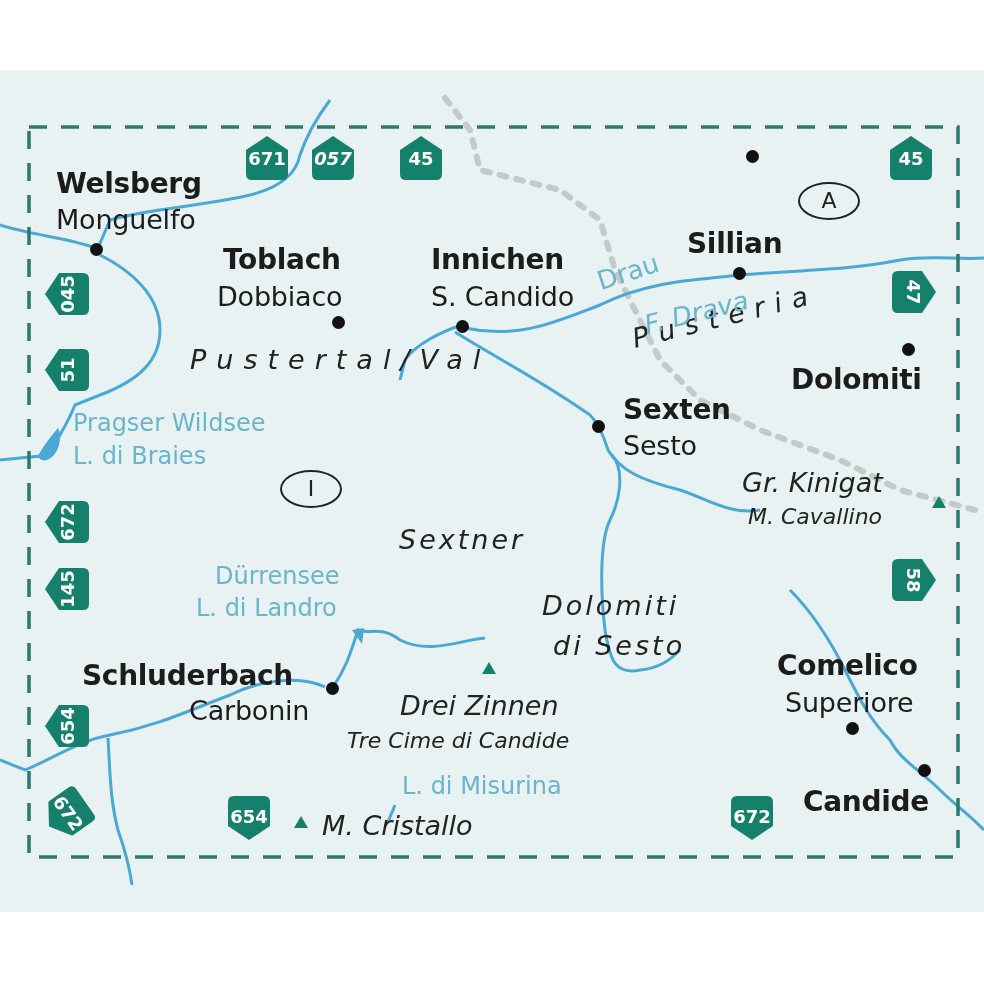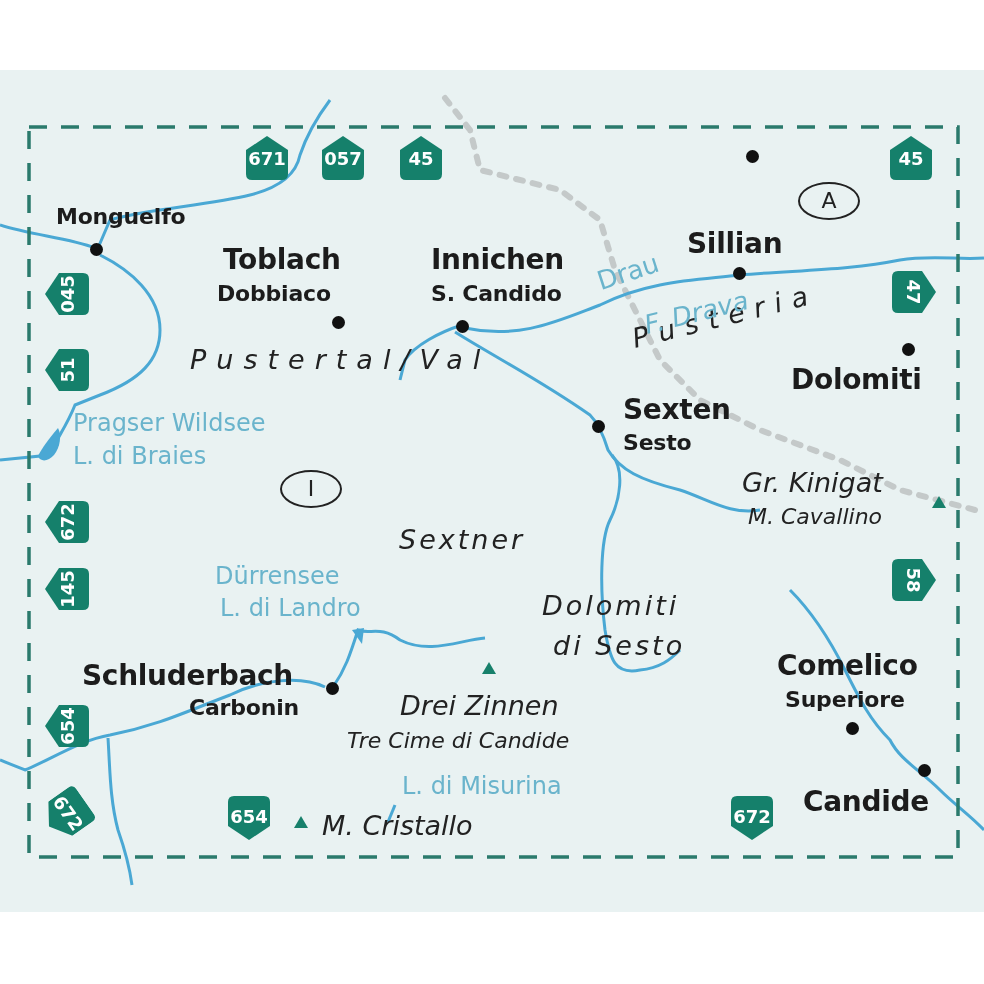--- a/index.html
+++ b/index.html
@@ -1,21 +1,21 @@
 <!DOCTYPE html>
 <html><head>
 <meta charset="utf-8">
 <style>
   html, body { margin:0; padding:0; background:#ffffff; }
   body { width:984px; height:984px; position:relative; overflow:hidden; font-family:"DejaVu Sans", sans-serif; }
   #map { position:absolute; left:0; top:70px; width:984px; height:842px; background:#e9f2f2; overflow:hidden; }
   #map svg.layer { position:absolute; left:0; top:0; width:984px; height:842px; }
   .lbl { position:absolute; white-space:nowrap; color:#1c1c1c; line-height:1; }
   .town { font-size:28px; font-weight:bold; letter-spacing:-0.3px; }
-  .town-sub { font-size:22px; font-weight:bold; letter-spacing:-0.2px; }
+  .town-sub { font-size:27px; font-weight:normal; letter-spacing:-0.2px; }
   .region { font-style:italic; font-size:27px; letter-spacing:3px; color:#222; }
   .wide { letter-spacing:10px; }
   .peak { font-style:italic; font-size:27px; color:#222; }
   .peak-sub { font-style:italic; font-size:22px; color:#222; }
   .lake { color:#6ab4cc; font-size:24px; }
   .river { color:#6ab4cc; font-size:26px; }
   .badge { position:absolute; width:42px; height:44px; }
   .badge svg { position:absolute; left:0; top:0; width:42px; height:44px; }
   .badge span { position:absolute; left:0; top:14px; width:42px; text-align:center; color:#fff; font-size:18px; font-weight:bold; line-height:1; }
   .ctry { position:absolute; width:58px; height:34px; border:2px solid #222; border-radius:50%; text-align:center; line-height:34px; font-size:22px; color:#222; }
@@ -70,20 +70,21 @@
   <div class="dot" style="left:902px;top:273px;"></div>
   <div class="dot" style="left:592px;top:350px;"></div>
   <div class="dot" style="left:326px;top:612px;"></div>
   <div class="dot" style="left:846px;top:652px;"></div>
   <div class="dot" style="left:918px;top:694px;"></div>
 
   <div class="tri" style="left:932px;top:426px;"></div>
   <div class="tri" style="left:482px;top:592px;"></div>
   <div class="tri" style="left:294px;top:746px;"></div>
 
+  <div class="lbl town" style="left:56px;top:100px;">Welsberg</div>
   <div class="lbl town-sub" style="left:56px;top:136px;">Monguelfo</div>
 
   <div class="lbl town" style="left:223px;top:176px;">Toblach</div>
   <div class="lbl town-sub" style="left:217px;top:213px;">Dobbiaco</div>
 
   <div class="lbl town" style="left:431px;top:176px;">Innichen</div>
   <div class="lbl town-sub" style="left:431px;top:213px;">S. Candido</div>
 
 
   <div class="lbl town" style="left:687px;top:160px;">Sillian</div>
@@ -117,31 +118,31 @@
 
   <div class="lbl peak" style="left:322px;top:742px;">M. Cristallo</div>
 
   <div class="lbl river" style="left:602px;top:198px;transform:rotate(-18deg);transform-origin:left bottom;">Drau</div>
   <div class="lbl river" style="left:648px;top:242px;font-style:italic;transform:rotate(-14deg);transform-origin:left bottom;">F. Drava</div>
 
   <div class="lbl lake" style="left:73px;top:341px;">Pragser Wildsee</div>
   <div class="lbl lake" style="left:73px;top:374px;">L. di Braies</div>
 
   <div class="lbl lake" style="left:215px;top:494px;text-align:right;">Dürrensee</div>
-  <div class="lbl lake" style="left:196px;top:526px;margin-left:24px;">L. di Landro</div>
+  <div class="lbl lake" style="left:196px;top:526px;">L. di Landro</div>
 
   <div class="lbl lake" style="left:402px;top:704px;">L. di Misurina</div>
 
   <div class="badge" style="left:246px;top:66px;">
     <svg viewBox="0 0 42 44">
         <path d="M21 0 L42 14 L42 38 Q42 44 36 44 L6 44 Q0 44 0 38 L0 14 Z" fill="#15806b"></path>
       </svg>
     <span>671</span>
   </div>
-  <div class="badge" style="left:322px;top:66px;">
+  <div class="badge" style="left:312px;top:66px;font-style:italic;">
     <svg viewBox="0 0 42 44">
         <path d="M21 0 L42 14 L42 38 Q42 44 36 44 L6 44 Q0 44 0 38 L0 14 Z" fill="#15806b"></path>
       </svg>
     <span>057</span>
   </div>
   <div class="badge" style="left:400px;top:66px;">
     <svg viewBox="0 0 42 44">
         <path d="M21 0 L42 14 L42 38 Q42 44 36 44 L6 44 Q0 44 0 38 L0 14 Z" fill="#15806b"></path>
       </svg>
     <span>45</span>

